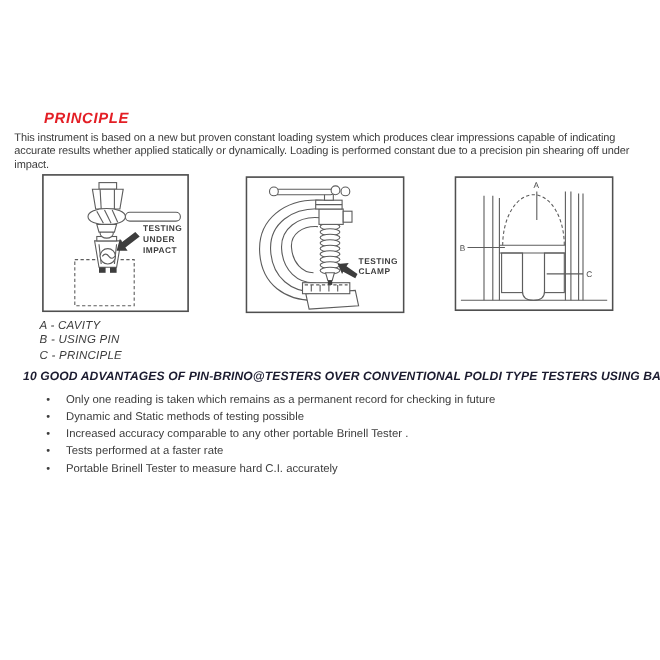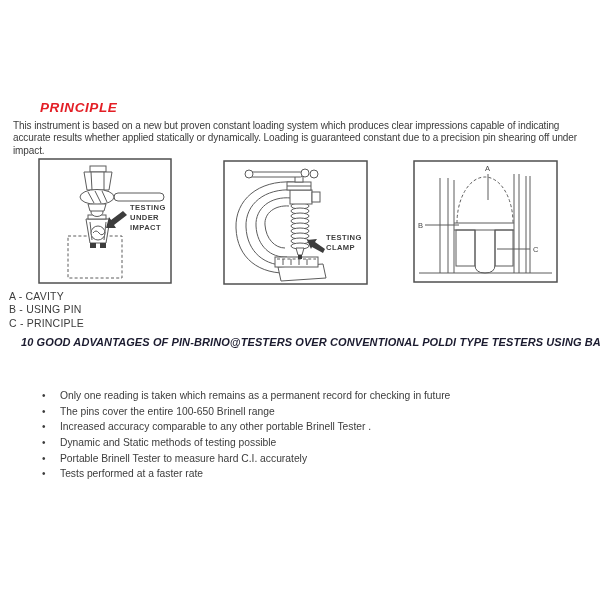--- a/index.html
+++ b/index.html
@@ -24,48 +24,48 @@
   .fig svg { display:block; width:100%; height:100%; }
   svg .ln   { fill:none; stroke:#5c5c5c; stroke-width:1; }
   svg .lnW  { fill:#ffffff; stroke:#5c5c5c; stroke-width:1; }
   svg .frame{ fill:none; stroke:#4f4f4f; stroke-width:1.5; }
   svg .dash { fill:none; stroke:#5c5c5c; stroke-width:1; stroke-dasharray:3,2.2; }
   svg .dark { fill:#3d3d3d; stroke:none; }
   svg text  { font-family:"Liberation Sans", sans-serif; }
   svg .cap  { font-size:7.6px; font-weight:bold; fill:#3e3e3e; letter-spacing:0.4px; }
   svg .plbl { font-size:7.5px; fill:#474747; }
   .legend {
-    position:absolute; left:9px; top:290px;
-    font-size:10.5px; line-height:13.3px; color:#3c3c3c; letter-spacing:0.2px;
+    position:absolute; left:36px; top:290px;
+    font-size:10.5px; line-height:13.3px; color:#3c3c3c; letter-spacing:0.2px;font-style:italic;
   }
   .advantages-heading {
     position:absolute; left:21px; top:336px;
     font-size:11px; font-weight:bold; font-style:italic;
     color:#1b1b2f; letter-spacing:0.1px; white-space:nowrap;
   }
   .advantages-list {
     position:absolute; left:41px; top:356px; list-style:none;
-    font-size:10.3px; color:#3c3c3c;margin-top:32px;
+    font-size:10.3px; color:#3c3c3c;
   }
   .advantages-list li {
     position:relative; padding-left:19px; height:15.65px; line-height:15.65px;
     white-space:nowrap;
   }
   .advantages-list li::before {
     content:"\2022"; position:absolute; left:1px; top:0; font-size:10px; color:#3c3c3c;
   }
 </style>
 </head>
 <body>
 
 <div>
 
   <h1 class="principle-heading">PRINCIPLE</h1>
 
-  <p class="intro-paragraph">This instrument is based on a new but proven constant loading system which produces clear impressions capable of indicating accurate results whether applied statically or dynamically. Loading is guaranteed constant due to a precision pin shearing off under impact.</p>
+  <p class="intro-paragraph">This instrument is based on a new but proven constant loading system which produces clear impressions capable of indicating accurate results whether applied statically or dynamically. Loading is performed constant due to a precision pin shearing off under impact.</p>
 
   <figure class="fig fig-1">
     <svg viewBox="0 0 134 126">
       <rect class="frame" x="1" y="1" width="132" height="124"></rect>
 
       <rect class="dash" x="30" y="78" width="54" height="42"></rect>
 
       <g>
         <polygon class="lnW" points="48,61 72,61 68,85 52,85"></polygon>
         <line class="ln" x1="52" y1="64" x2="54" y2="82"></line>
@@ -206,20 +206,19 @@
   <div class="legend">
     <div>A - CAVITY</div>
     <div>B - USING PIN</div>
     <div>C - PRINCIPLE</div>
   </div>
 
   <h2 class="advantages-heading">10 GOOD ADVANTAGES OF PIN-BRINO@TESTERS OVER CONVENTIONAL POLDI TYPE TESTERS USING BARS:</h2>
 
   <ul class="advantages-list">
     <li>Only one reading is taken which remains as a permanent record for checking in future</li>
-    <li>The pins cover the entire 100-650 Brinell range</li>
+    <li>Dynamic and Static methods of testing possible</li>
     <li>Increased accuracy comparable to any other portable Brinell Tester .</li>
-    <li>Dynamic and Static methods of testing possible</li>
+    <li>Tests performed at a faster rate</li>
     <li>Portable Brinell Tester to measure hard C.I. accurately</li>
-    <li>Tests performed at a faster rate</li>
   </ul>
 
 </div>
 
 </body></html>

